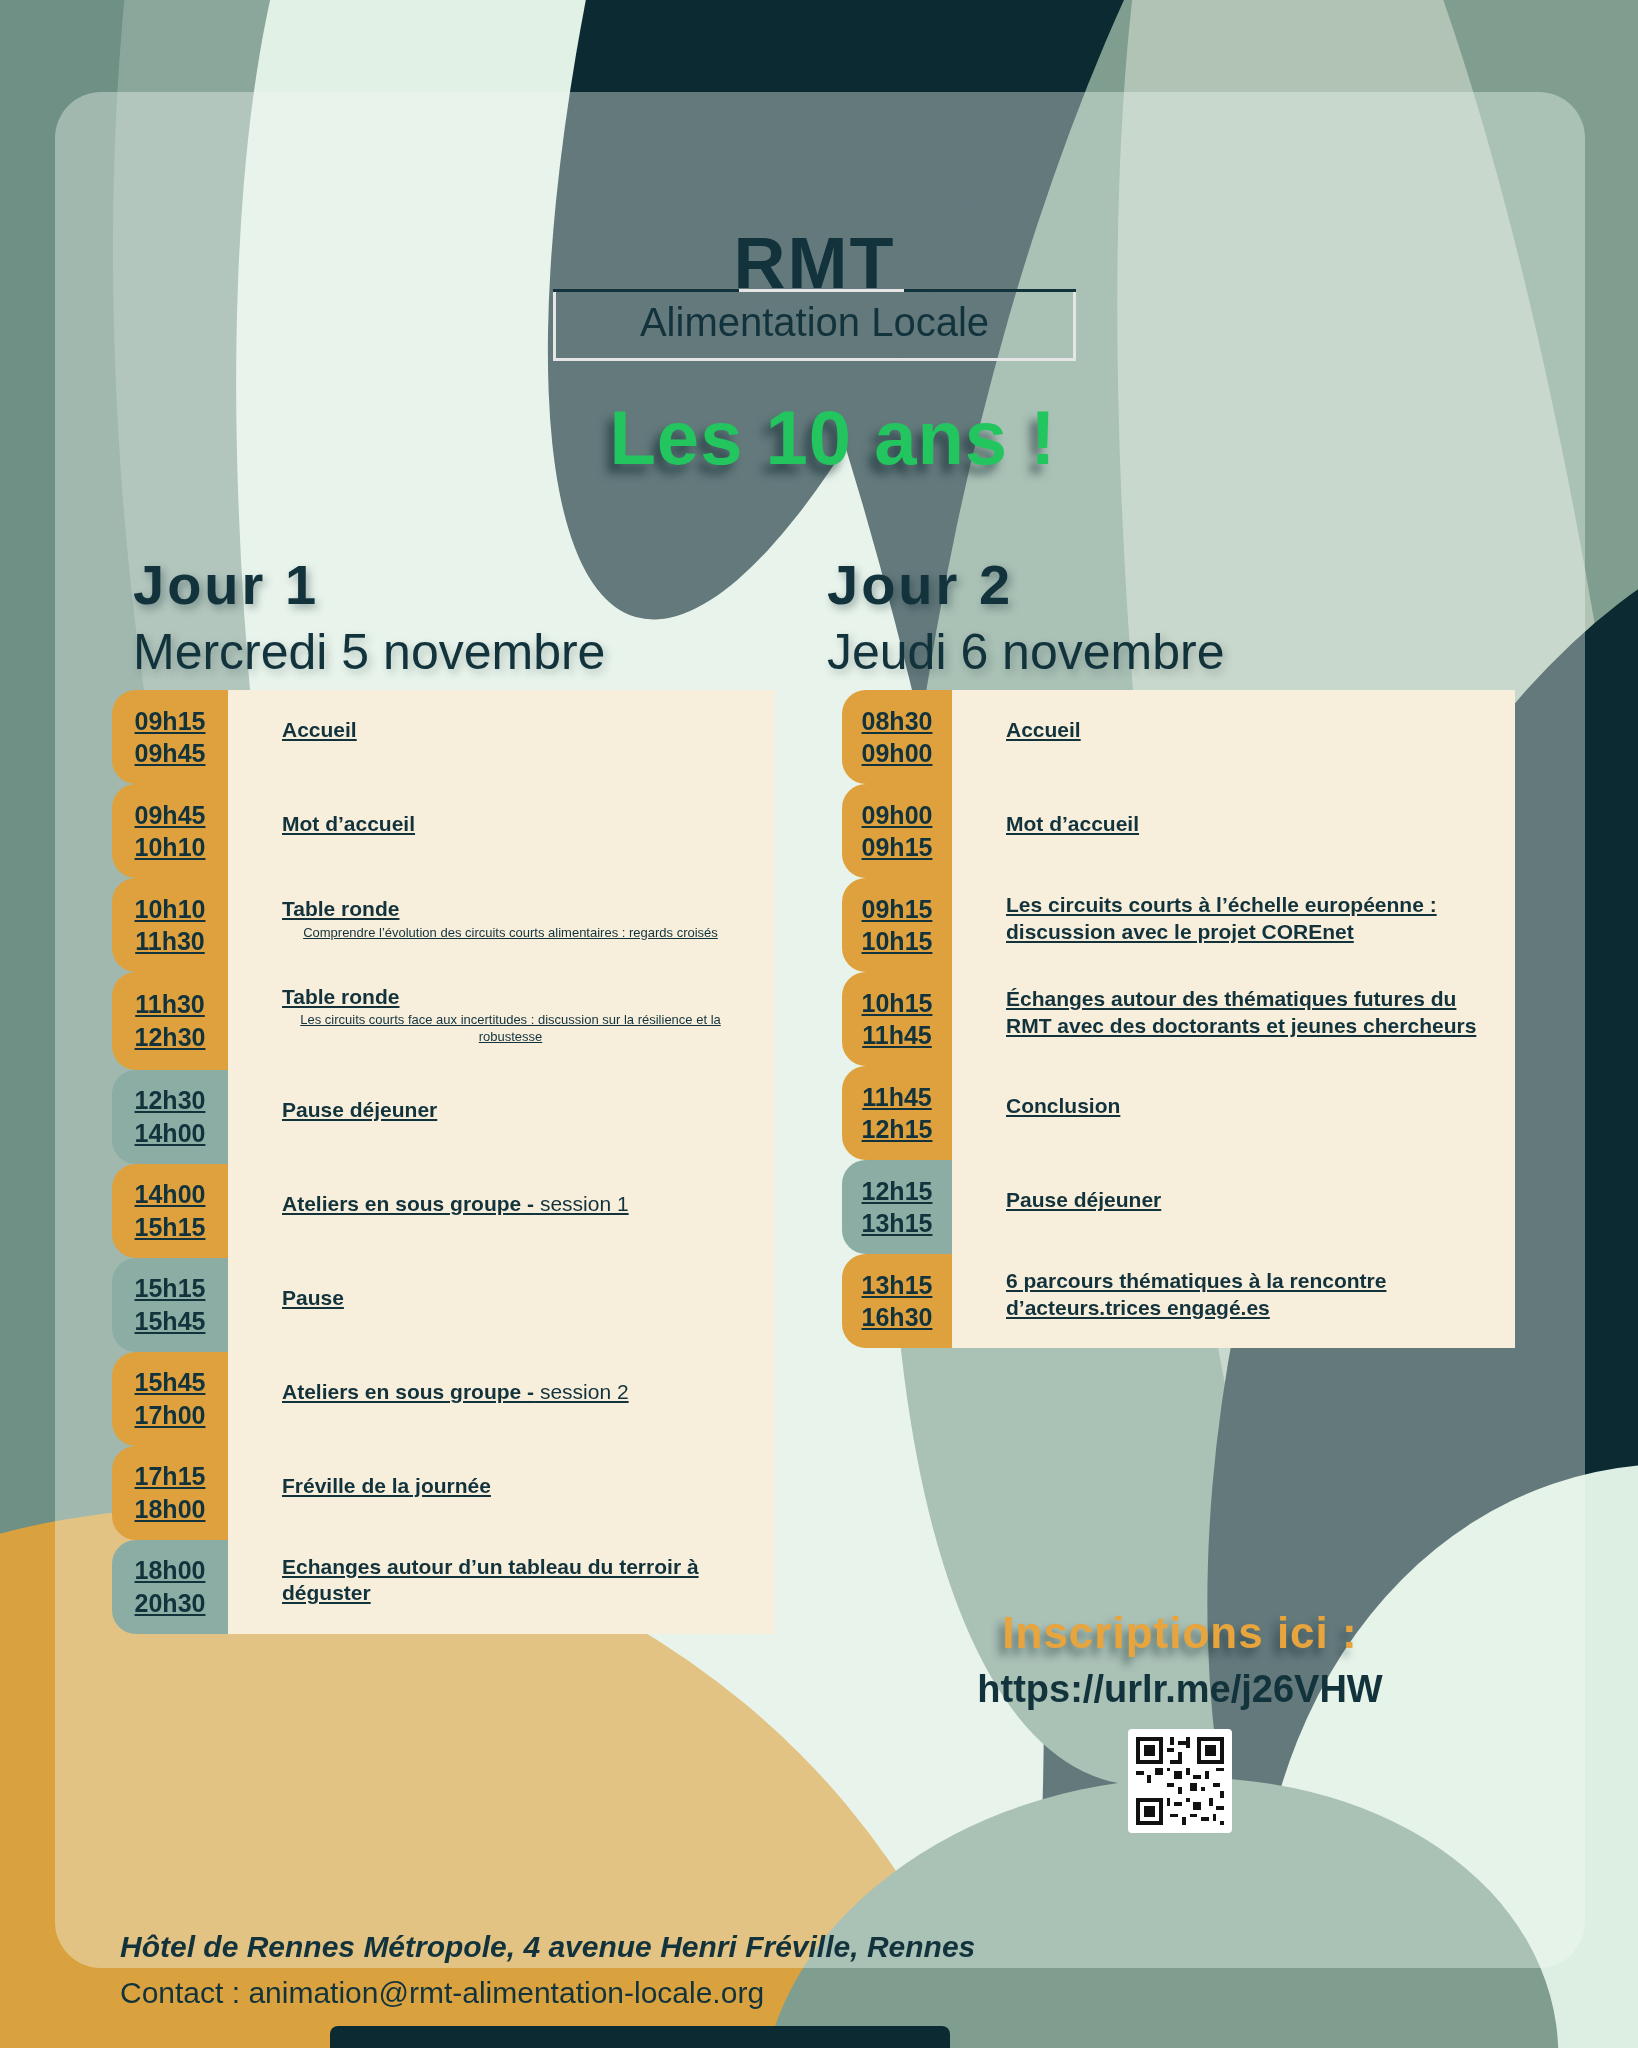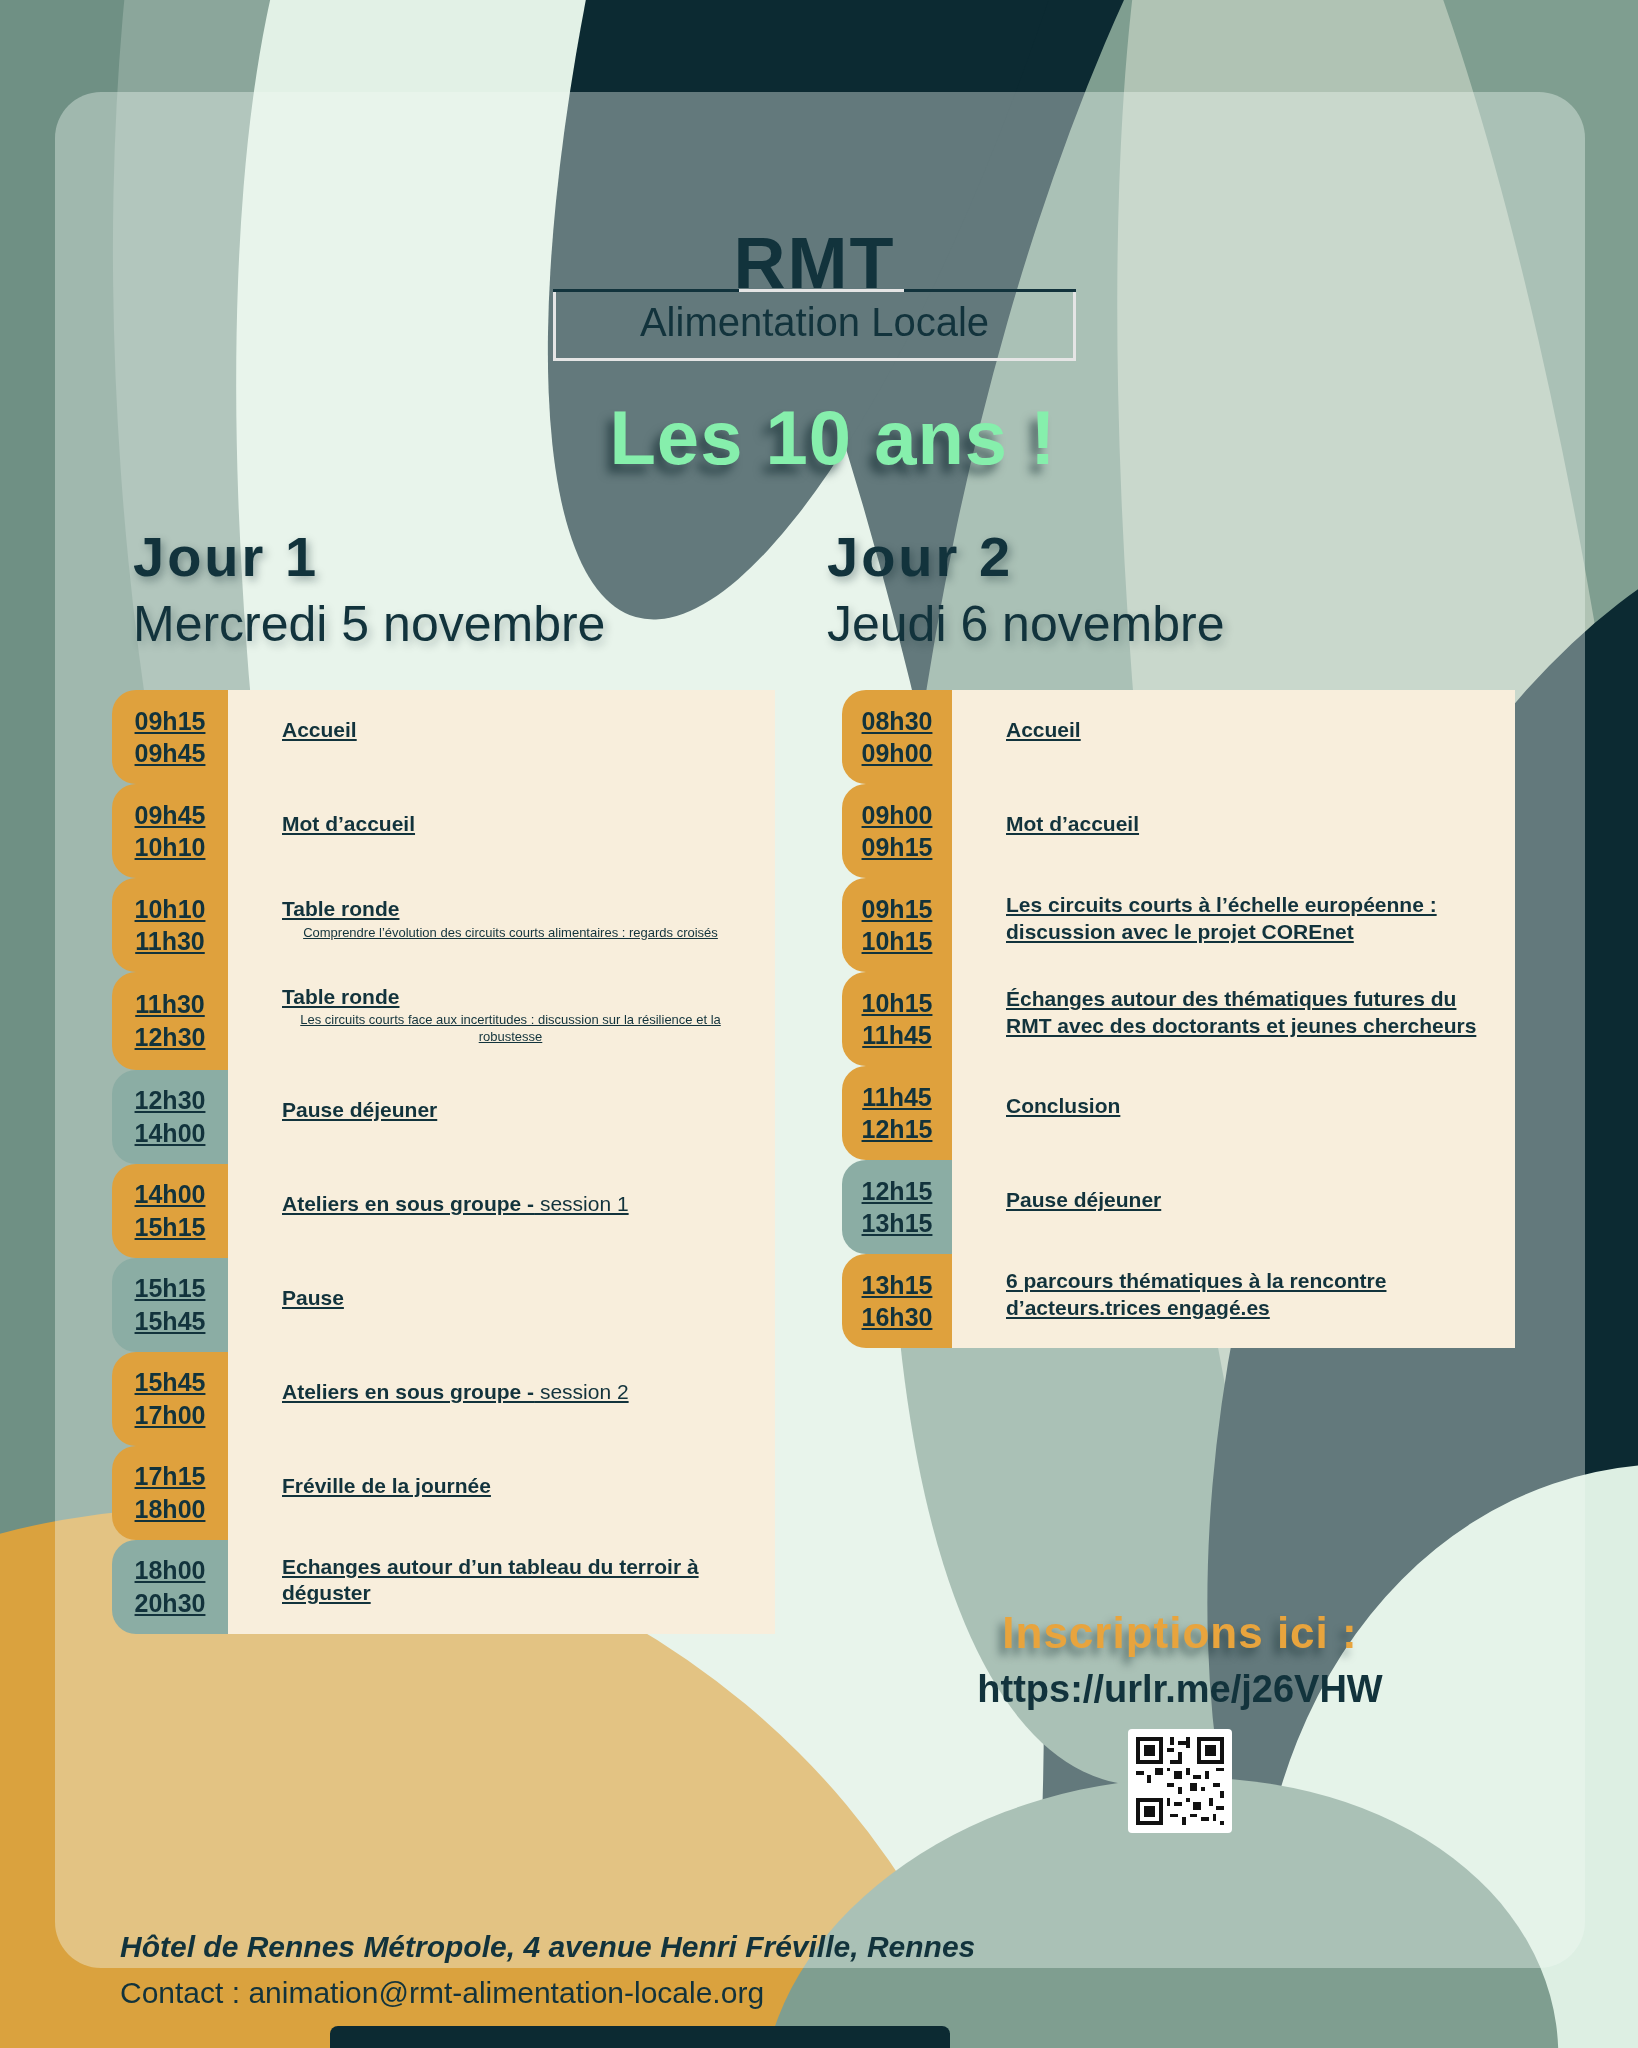--- a/index.html
+++ b/index.html
@@ -26,24 +26,24 @@
   
   .logo-box{position:absolute;left:553px;top:289px;width:517px;height:66px;
             border:3px solid #e5e5e5;}
   .logo-box .seg{position:absolute;top:-3px;height:3px;background:#12333C;}
   .seg-left{left:-3px;width:186px;} .seg-right{right:-3px;width:172px;}
   .logo-rmt{position:absolute;left:0;right:0;top:-70px;text-align:center;
             font-size:72px;font-weight:800;letter-spacing:2px;color:#12333C;}
   .logo-sub{position:absolute;left:0;right:0;top:8px;text-align:center;
             font-size:40px;font-weight:500;color:#12333C;}
   .big-title{position:absolute;left:533px;top:394px;width:600px;text-align:center;
-             font-size:76px;font-weight:800;letter-spacing:1px;color:#86efac;
+             font-size:76px;font-weight:800;letter-spacing:1px;color:#22c55e;
              text-shadow:-7px 9px 10px rgba(10,35,40,0.55);}
   
-  .day-head{position:absolute;top:524px;}
+  .day-head{position:absolute;top:552px;}
   .day-head .dname{font-size:56px;font-weight:800;letter-spacing:3px;
                    text-shadow:3px 4px 8px rgba(10,35,40,0.35);}
   .day-head .ddate{font-size:50px;font-weight:500;margin-top:6px;
                    text-shadow:3px 4px 8px rgba(10,35,40,0.25);}
   .day1{left:133px;} .day2{left:827px;}
   
   .col{position:absolute;top:690px;display:flex;flex-direction:column;text-decoration:underline;}
   .col1{left:112px;width:663px;}
   .col2{left:842px;width:673px;}
   .row{display:flex;align-items:stretch;min-height:94px;}

